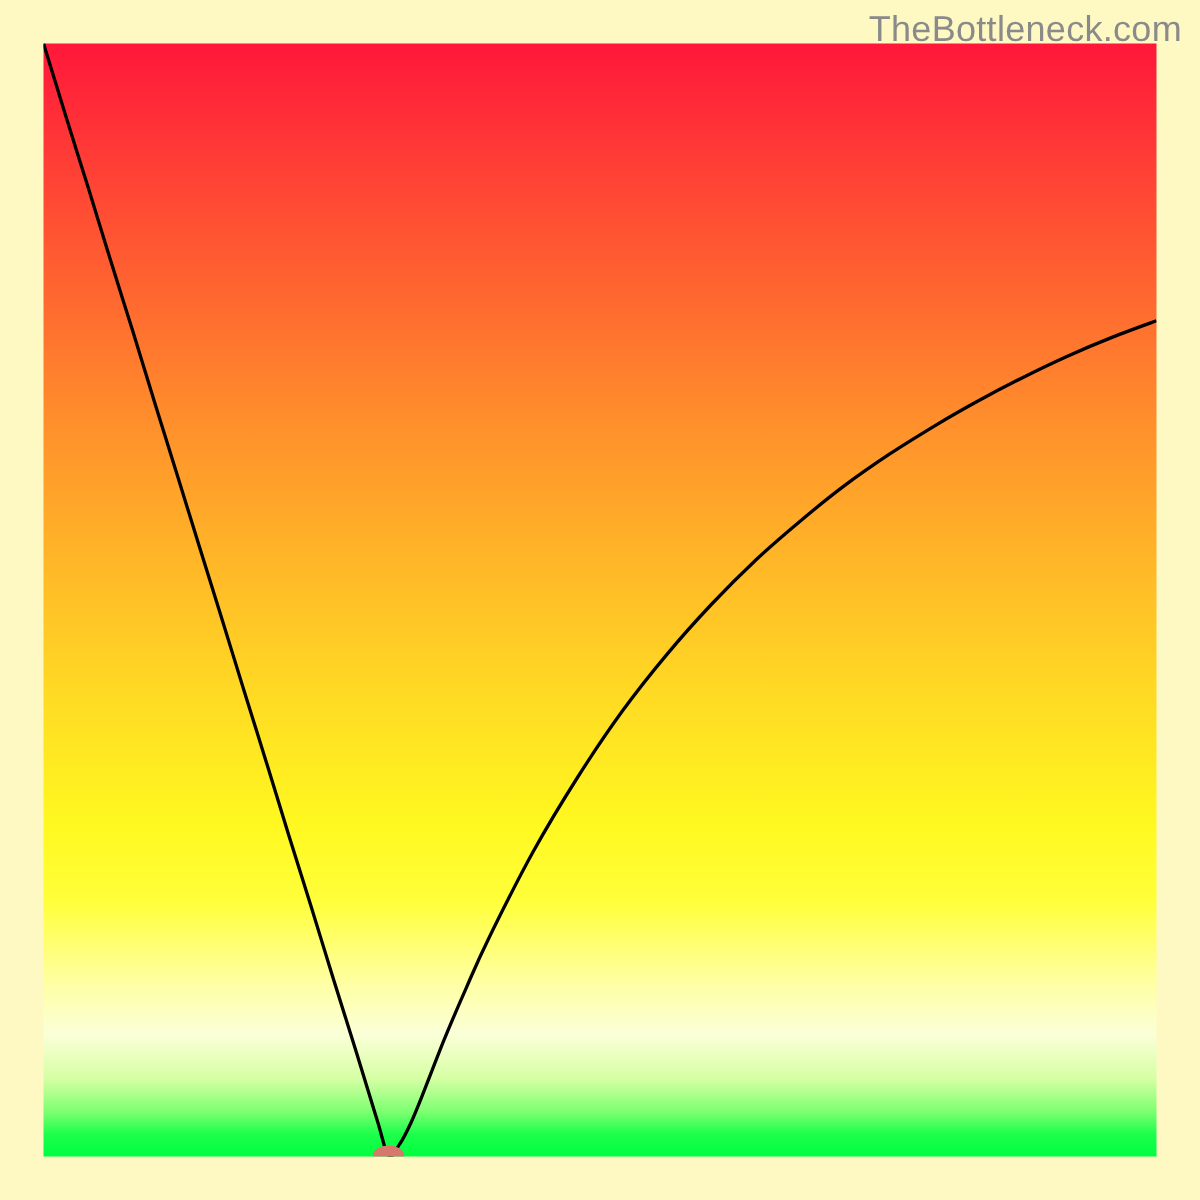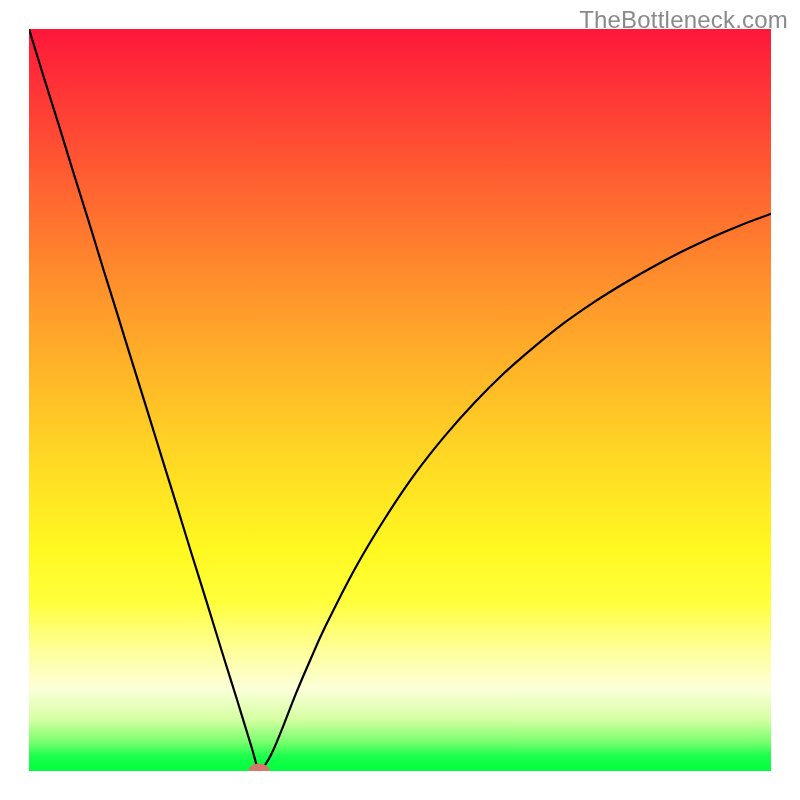--- a/index.html
+++ b/index.html
@@ -1,21 +1,21 @@
 <!DOCTYPE html>
 <html><head>
 <meta charset="utf-8">
 <style>
   * { margin: 0; padding: 0; box-sizing: border-box; }
   html, body { width: 800px; height: 800px; overflow: hidden; background: #000; }
   .frame {
     position: relative;
     width: 800px;
     height: 800px;
-    background: #ffffff;
+    background: #fef9c3;
   }
   .plot {
     position: absolute;
     left: 29px;
     top: 29px;
     width: 742px;
     height: 742px;
     background: linear-gradient(to bottom,
       #ff173a 0%,
       #ff3b36 10%,

